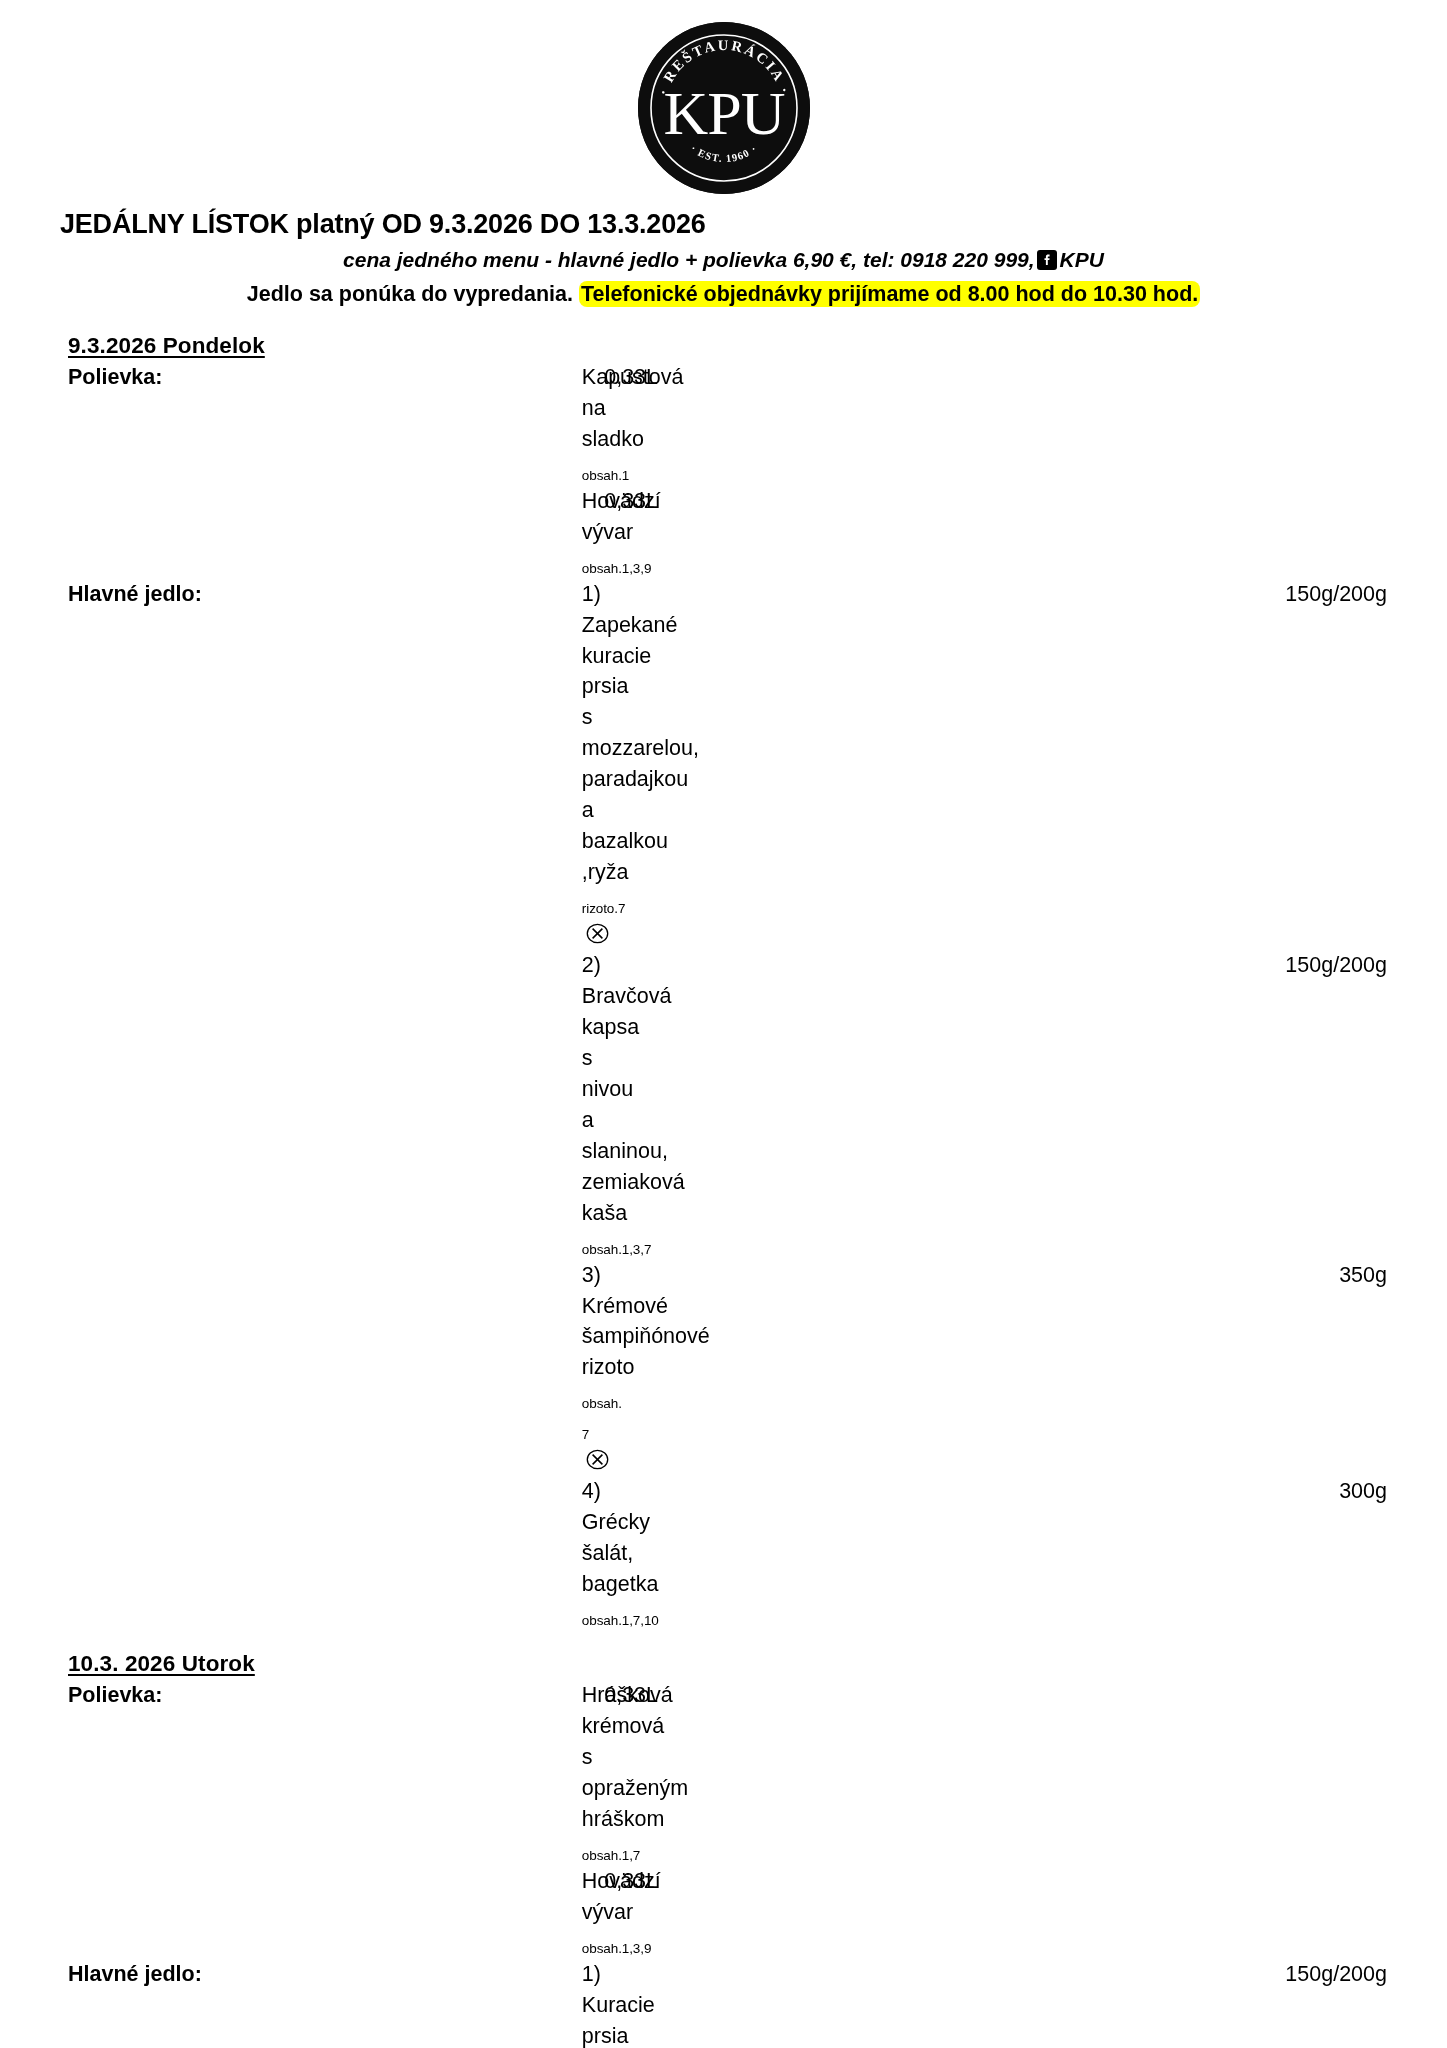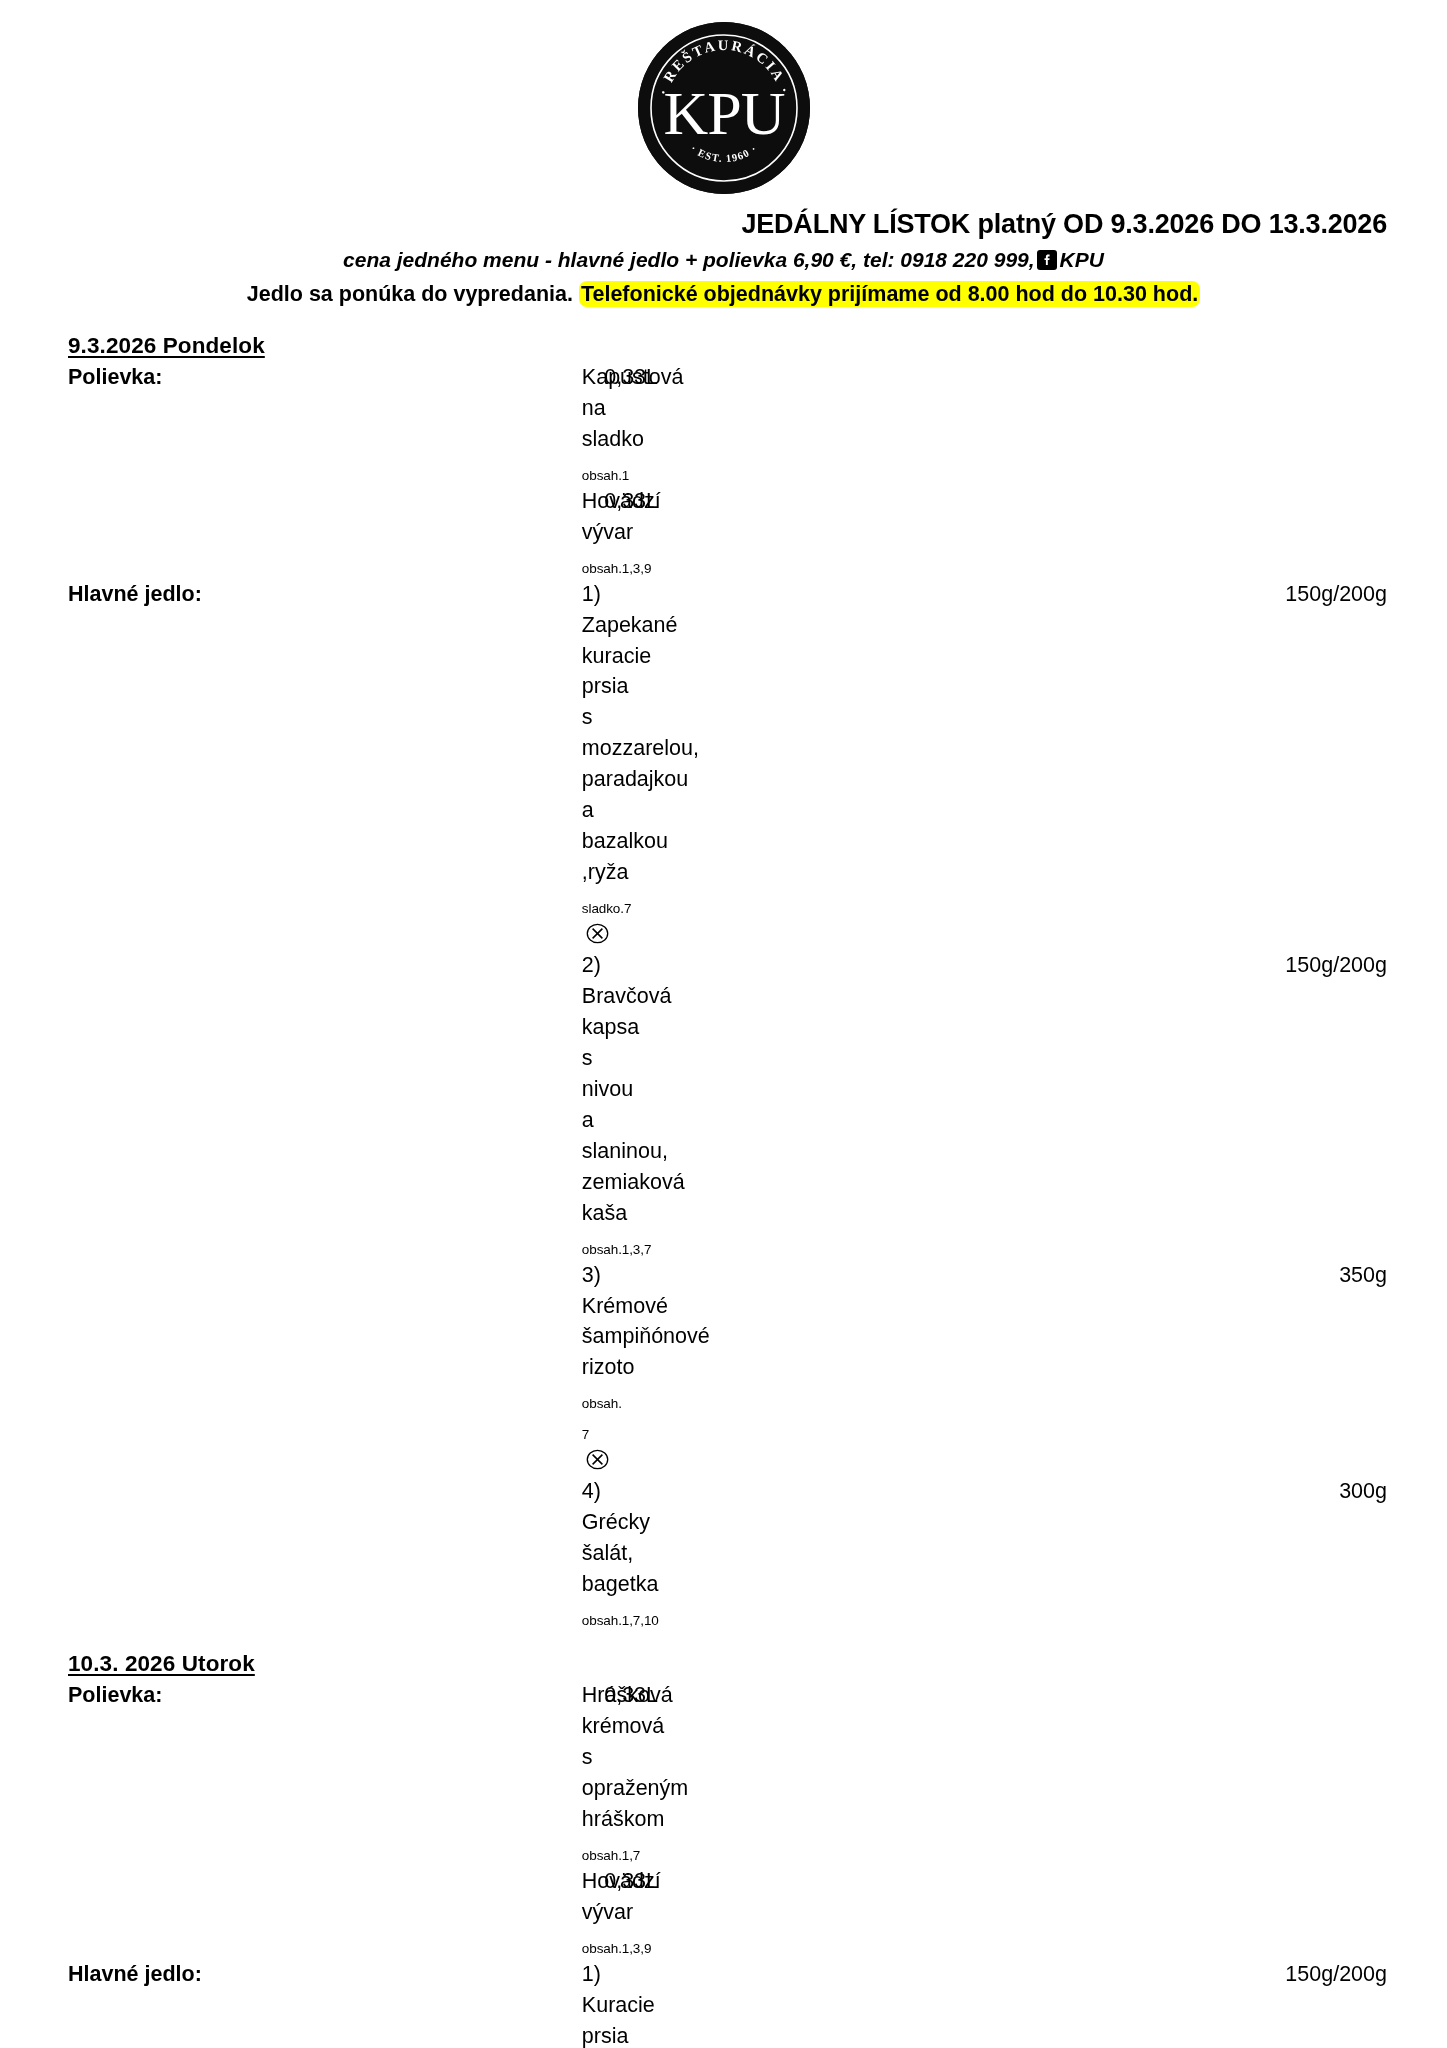--- a/index.html
+++ b/index.html
@@ -35,21 +35,21 @@
     height: 172px;
     border-radius: 50%;
     background: #0d0d0d;
     position: relative;
     display: block;
   }
   .logo svg { display: block; }
 
   
   .title {
-    text-align: right;
+    text-align: left;
     font-size: 27px;
     font-weight: bold;
     letter-spacing: -0.2px;
     margin: 8px 0 0 0;
     line-height: 1.25;
   }
   .subtitle {
     text-align: center;
     font-size: 21px;
     font-weight: bold;
@@ -190,21 +190,21 @@
               <td class="c-dish"><span>Kapustová na sladko</span> <span class="obsah">obsah.1</span></td>
               <td class="c-amt-soup">0,33L</td>
             </tr>
             <tr class="soup-row">
               <td class="c-label">&nbsp;</td>
               <td class="c-dish"><span>Hovädzí vývar</span> <span class="obsah">obsah.1,3,9</span></td>
               <td class="c-amt-soup">0,33L</td>
             </tr>
             <tr class="main-row">
               <td class="c-label">Hlavné jedlo:</td>
-              <td class="c-dish"><span class="idx">1)</span> <span>Zapekané kuracie prsia s mozzarelou,  paradajkou a bazalkou ,ryža</span> <span class="obsah">sladko.7</span><span class="xmark"><svg width="23" height="23" viewBox="0 0 23 23" aria-hidden="true">
+              <td class="c-dish"><span class="idx">1)</span> <span>Zapekané kuracie prsia s mozzarelou,  paradajkou a bazalkou ,ryža</span> <span class="obsah">rizoto.7</span><span class="xmark"><svg width="23" height="23" viewBox="0 0 23 23" aria-hidden="true">
                     <ellipse cx="11.5" cy="11.5" rx="10.2" ry="9.2" fill="none" stroke="#000" stroke-width="1.3"></ellipse>
                     <path d="M6.6 6.6 L16.4 16.4 M16.4 6.6 L6.6 16.4" stroke="#000" stroke-width="1.5" fill="none"></path>
                   </svg></span></td>
               <td class="c-amt-main">150g/200g</td>
             </tr>
             <tr class="main-row">
               <td class="c-label">&nbsp;</td>
               <td class="c-dish"><span class="idx">2)</span> <span>Bravčová kapsa s nivou a slaninou, zemiaková kaša</span> <span class="obsah">obsah.1,3,7</span></td>
               <td class="c-amt-main">150g/200g</td>
             </tr>

